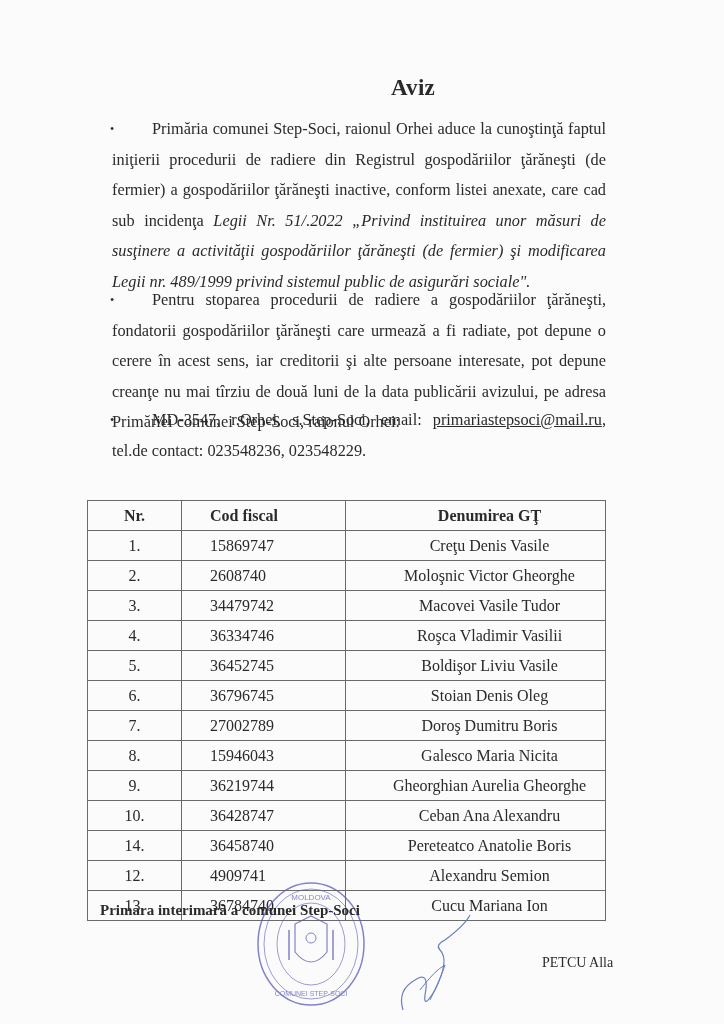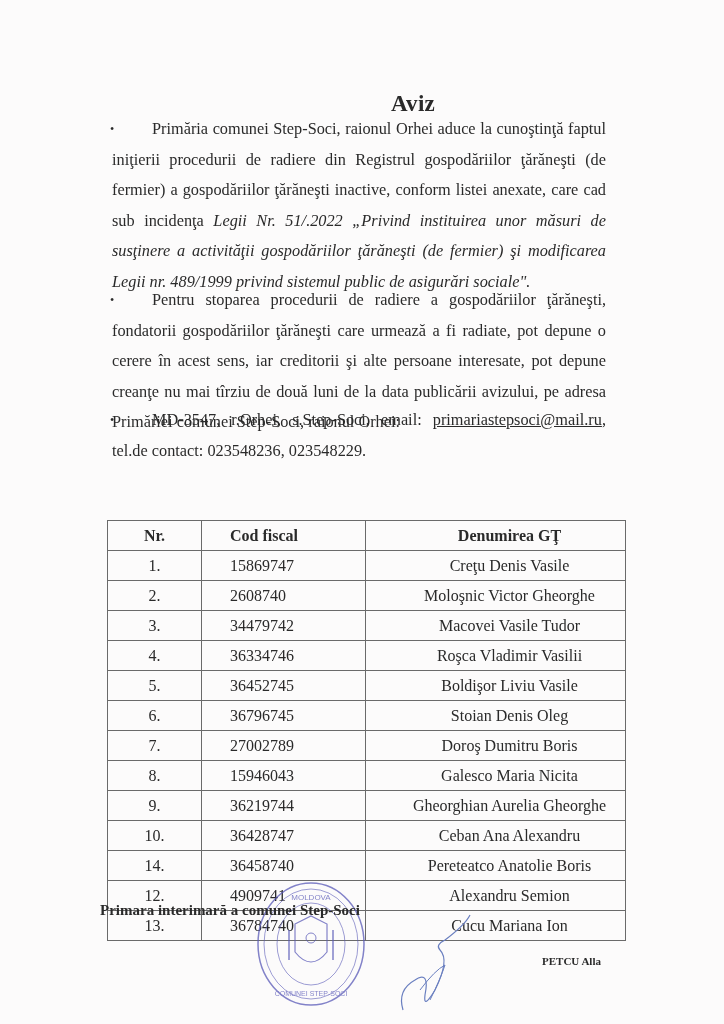--- a/index.html
+++ b/index.html
@@ -4,56 +4,56 @@
 <style>
   html, body { margin: 0; padding: 0; }
   body {
     width: 724px; height: 1024px; overflow: hidden;
     background: #fcfbfb;
     font-family: "Liberation Serif", serif;
     color: #2a2a2a;
     position: relative;
   }
   .title {
-    position: absolute; top: 91px; left: 0; width: 724px;
+    position: absolute; top: 75px; left: 0; width: 724px;
     text-align: center; font-weight: bold; font-size: 23px; letter-spacing: 0.3px;
     padding-left: 102px; box-sizing: border-box;
   }
   .para {
     position: absolute; left: 112px; width: 494px;
     font-size: 16.3px; line-height: 30.5px; text-align: justify;
   }
   .bullet {
     position: absolute; left: -2px; font-size: 12px;
   }
   .indent { display: inline-block; width: 40px; }
   .p1 { top: 114px; }
   .p2 { top: 285px; }
   .p3 { top: 405px; }
   .email { text-decoration: underline; }
   .ital { font-style: italic; }
   table {
-    position: absolute; left: 107px; top: 500px;
-    border-collapse: collapse; font-size: 16px; margin-top: 20px;
+    position: absolute; left: 87px; top: 500px;
+    border-collapse: collapse; font-size: 16px;
   }
   td, th {
     border: 1px solid #6a6a6a; height: 29px; padding: 0; vertical-align: middle;
   }
   th { font-weight: bold; text-align: left; }
   .c1 { width: 93px; text-align: center; }
   .c2 { width: 164px; padding-left: 28px; box-sizing: border-box; }
   .c3 { width: 260px; padding-left: 28px; box-sizing: border-box; text-align: center; }
   th.c1 { text-align: center; }
   .footer-left {
     position: absolute; left: 100px; top: 902px;
     font-weight: bold; font-size: 15px;
   }
   .footer-right {
     position: absolute; left: 542px; top: 955px;
-    font-weight: bold; font-size: 11px; text-align: right;
+    font-weight: normal; font-size: 14px; text-align: right;
   }
   .stamp {
     position: absolute; left: 255px; top: 880px; width: 112px; height: 128px;
     opacity: 0.75;
   }
   .signature {
     position: absolute; left: 395px; top: 910px; width: 80px; height: 110px;
   }
 </style>
 </head>

